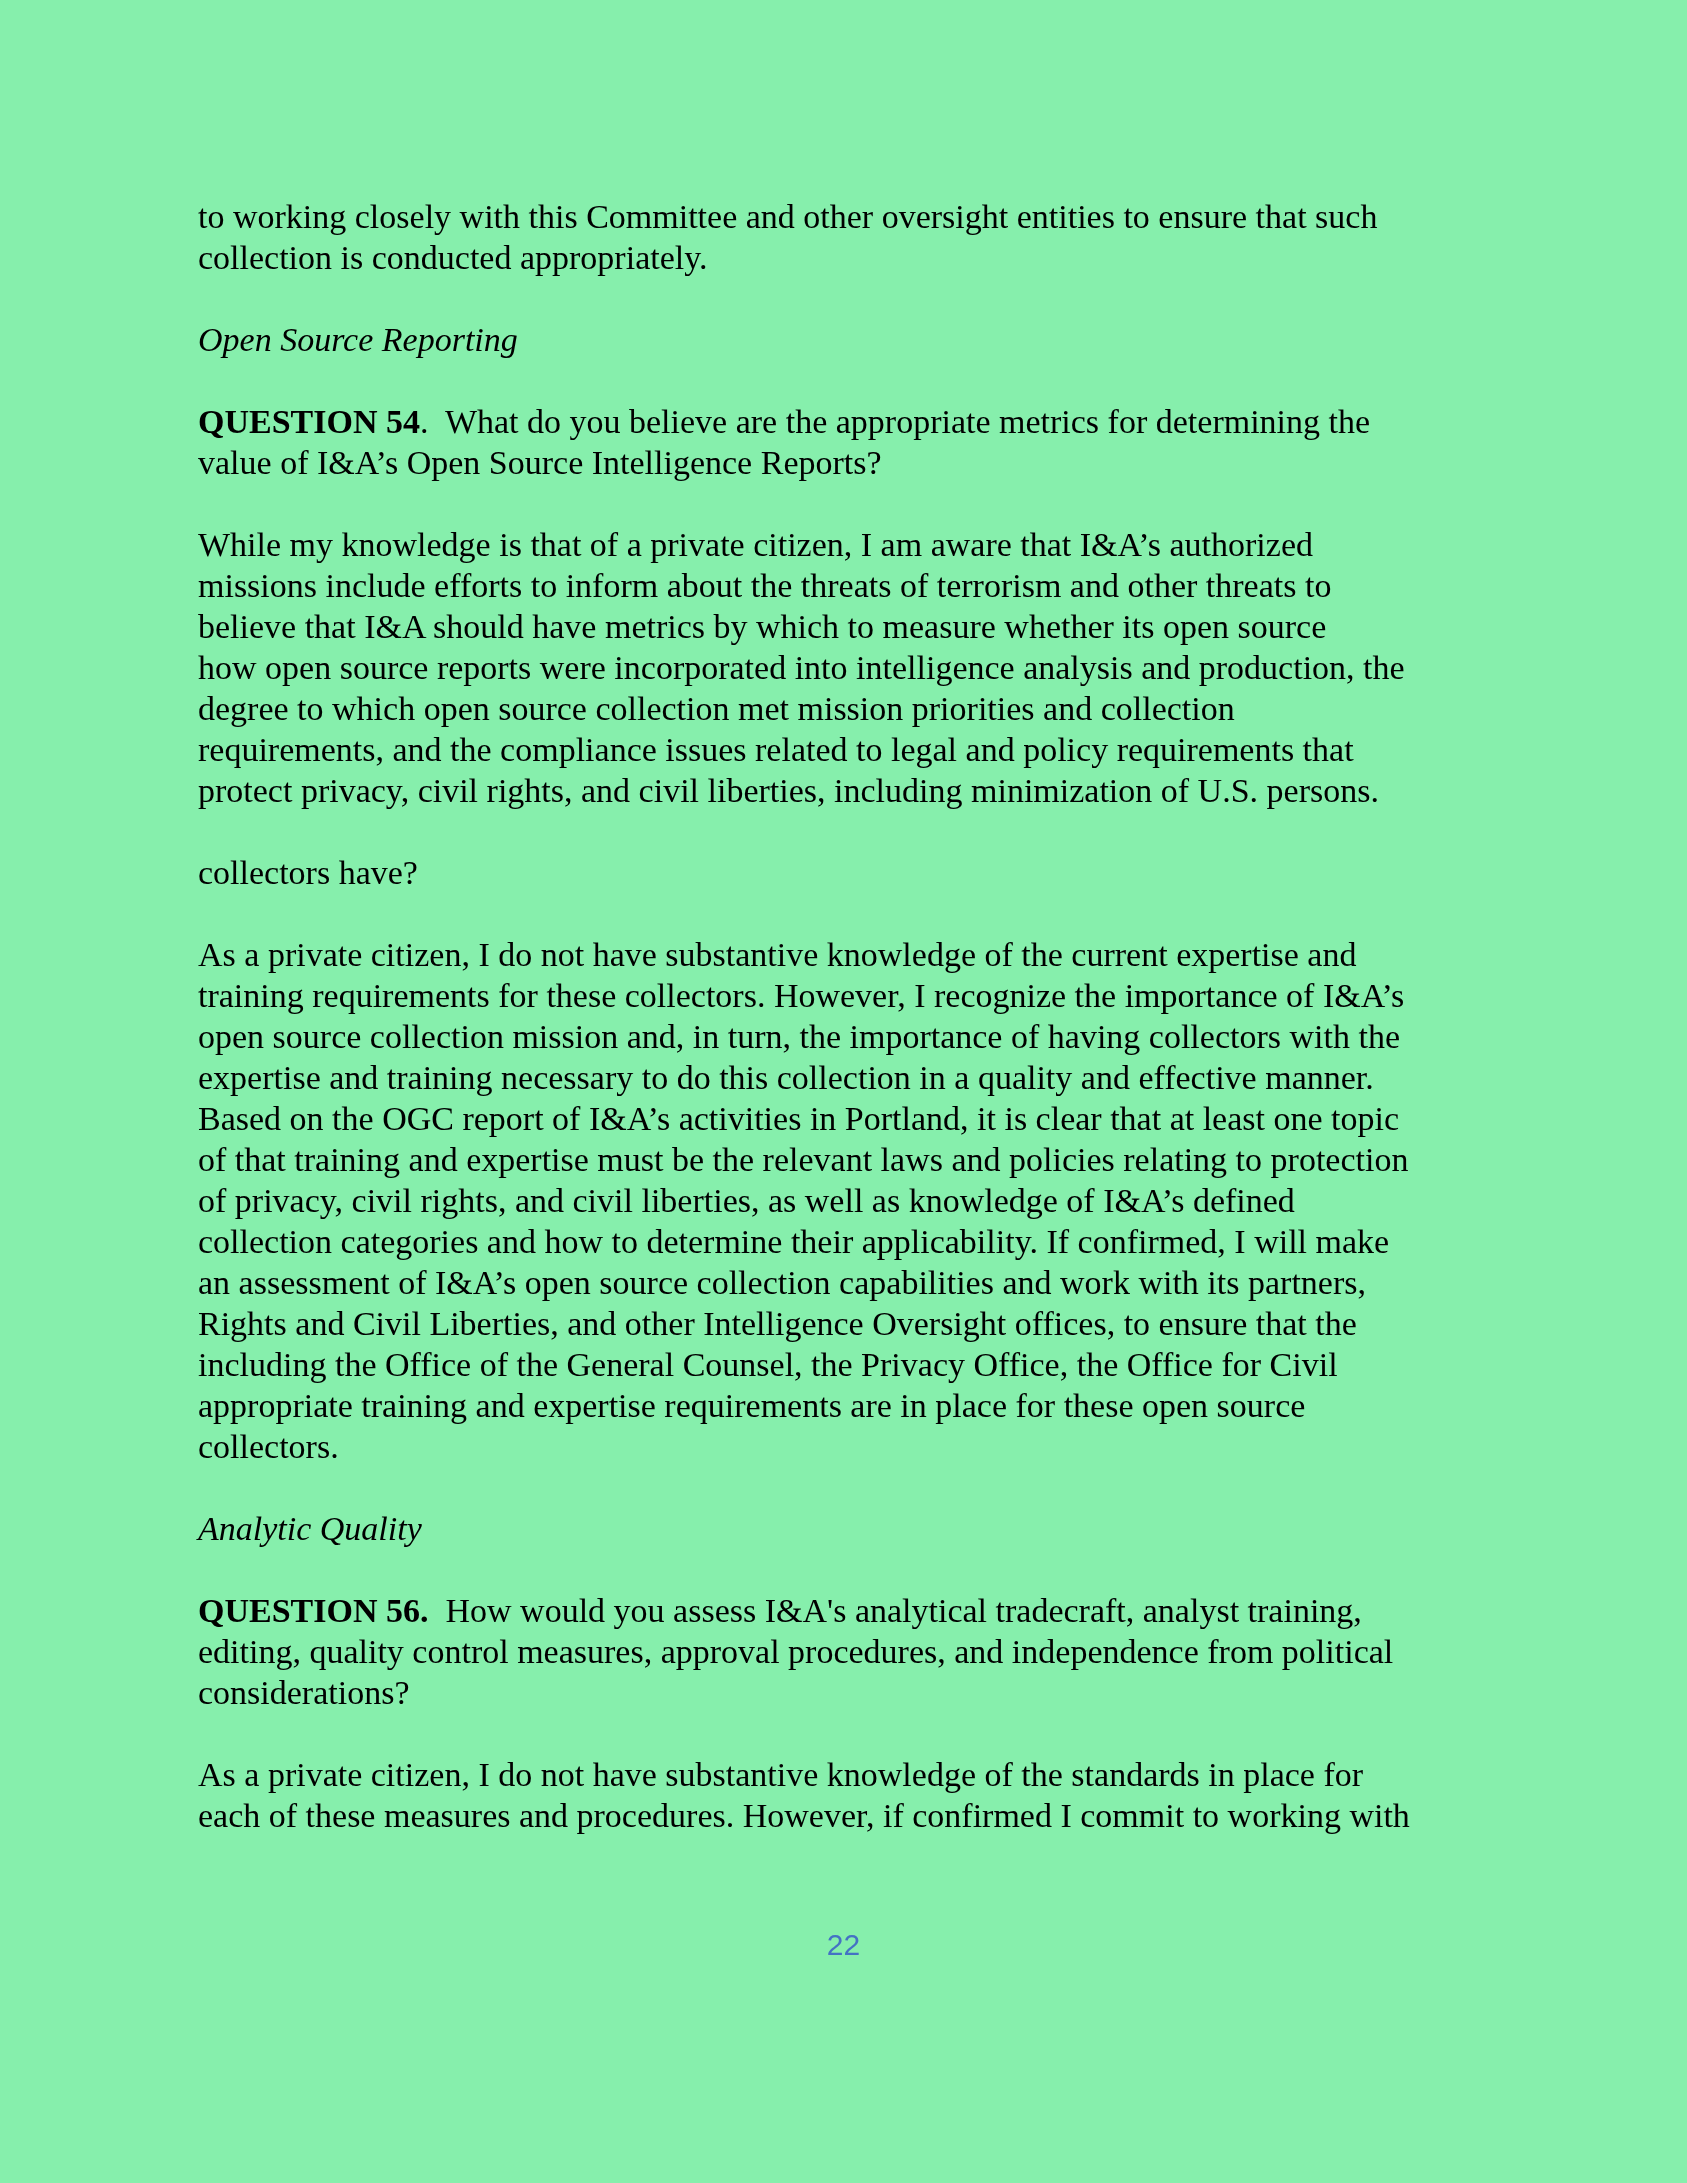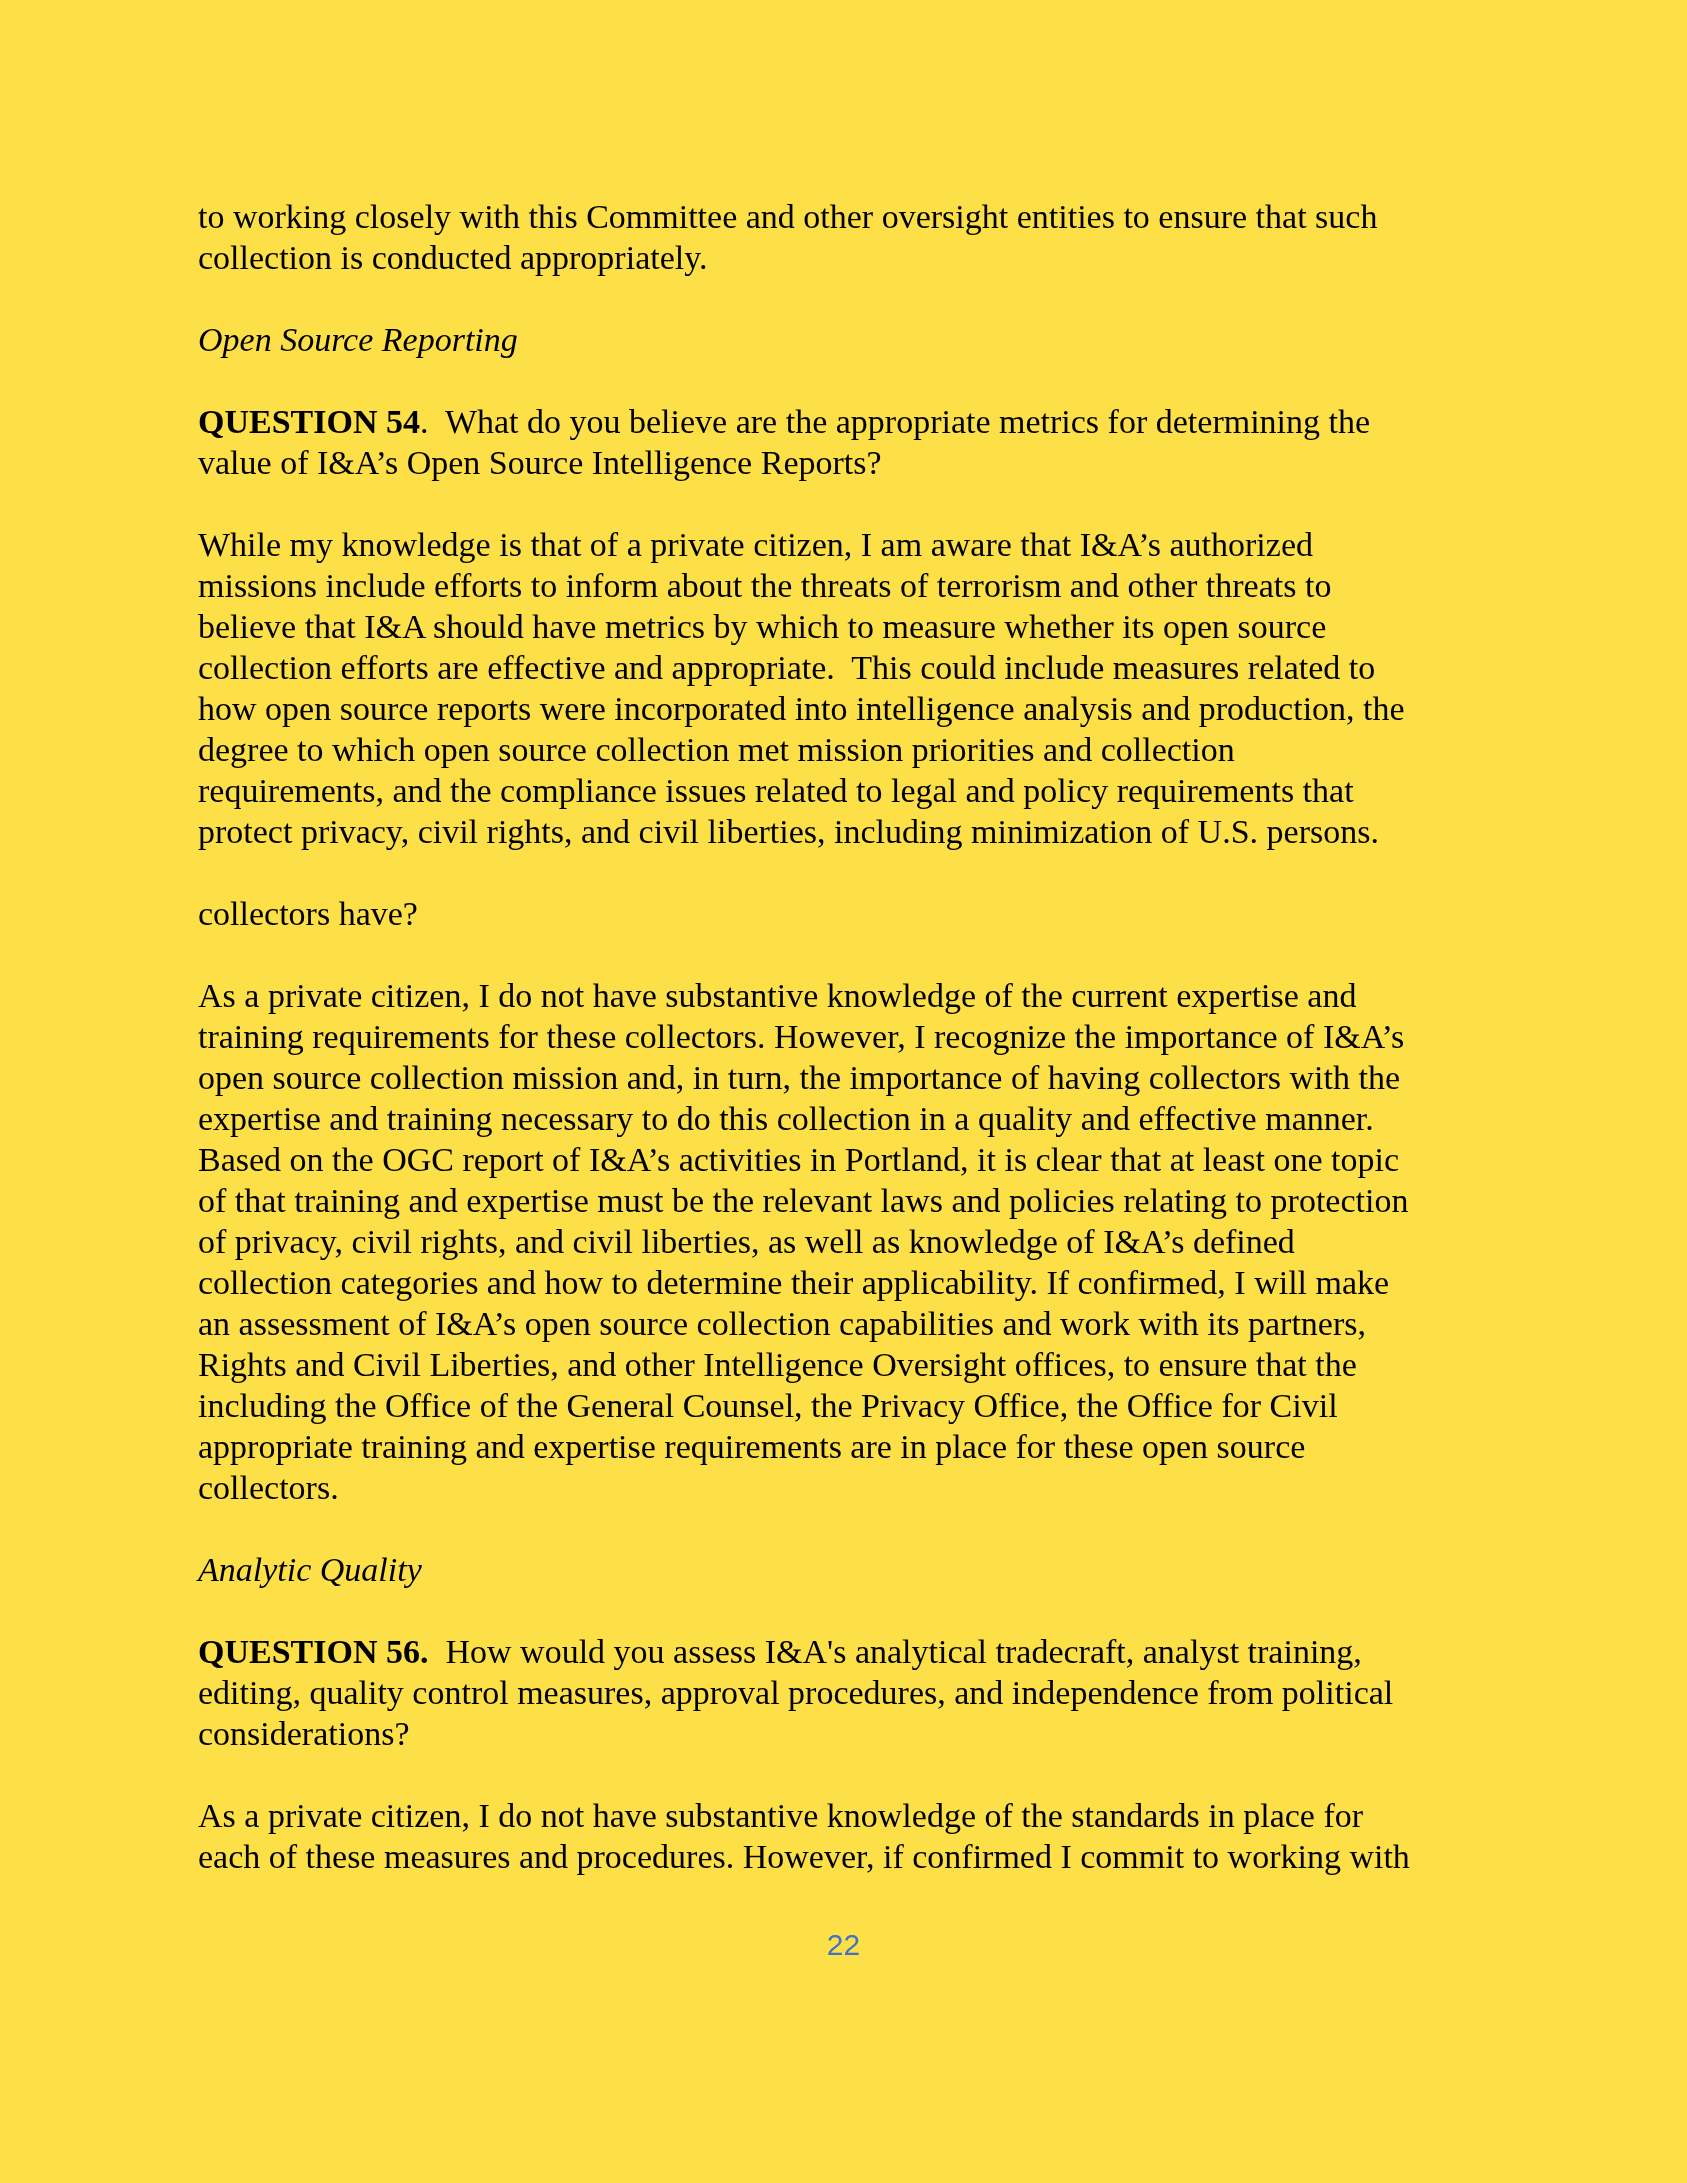--- a/index.html
+++ b/index.html
@@ -4,21 +4,21 @@
 <style>
   html, body {
     margin: 0;
     padding: 0;
     background: #ffffff;
   }
   .page {
     position: relative;
     width: 1687px;
     height: 2183px;
-    background: #fde047;
+    background: #86efac;
     color: #000000;
     font-family: "Liberation Serif", "DejaVu Serif", serif;
     overflow: hidden;
   }
   .content {
     position: absolute;
     left: 198px;
     top: 196px;
     width: 1290px;
     font-size: 34px;
@@ -63,21 +63,20 @@
         <div class="line"><span class="b i">Open Source Reporting</span></div>
       </div>
       <div class="block question">
         <div class="line"><span class="b">QUESTION 54</span><span>.  What do you believe are the appropriate metrics for determining the</span></div>
         <div class="line"><span>value of I&amp;A’s Open Source Intelligence Reports?</span></div>
       </div>
       <div class="block answer">
         <div class="line"><span>While my knowledge is that of a private citizen, I am aware that I&amp;A’s authorized</span></div>
         <div class="line"><span>missions include efforts to inform about the threats of terrorism and other threats to</span></div>
         <div class="line"><span>believe that I&amp;A should have metrics by which to measure whether its open source</span></div>
-        <div class="line"><span>collection efforts are effective and appropriate.  This could include measures related to</span></div>
         <div class="line"><span>how open source reports were incorporated into intelligence analysis and production, the</span></div>
         <div class="line"><span>degree to which open source collection met mission priorities and collection</span></div>
         <div class="line"><span>requirements, and the compliance issues related to legal and policy requirements that</span></div>
         <div class="line"><span>protect privacy, civil rights, and civil liberties, including minimization of U.S. persons.</span></div>
       </div>
       <div class="block question">
         <div class="line"><span>collectors have?</span></div>
       </div>
       <div class="block answer">
         <div class="line"><span>As a private citizen, I do not have substantive knowledge of the current expertise and</span></div>

